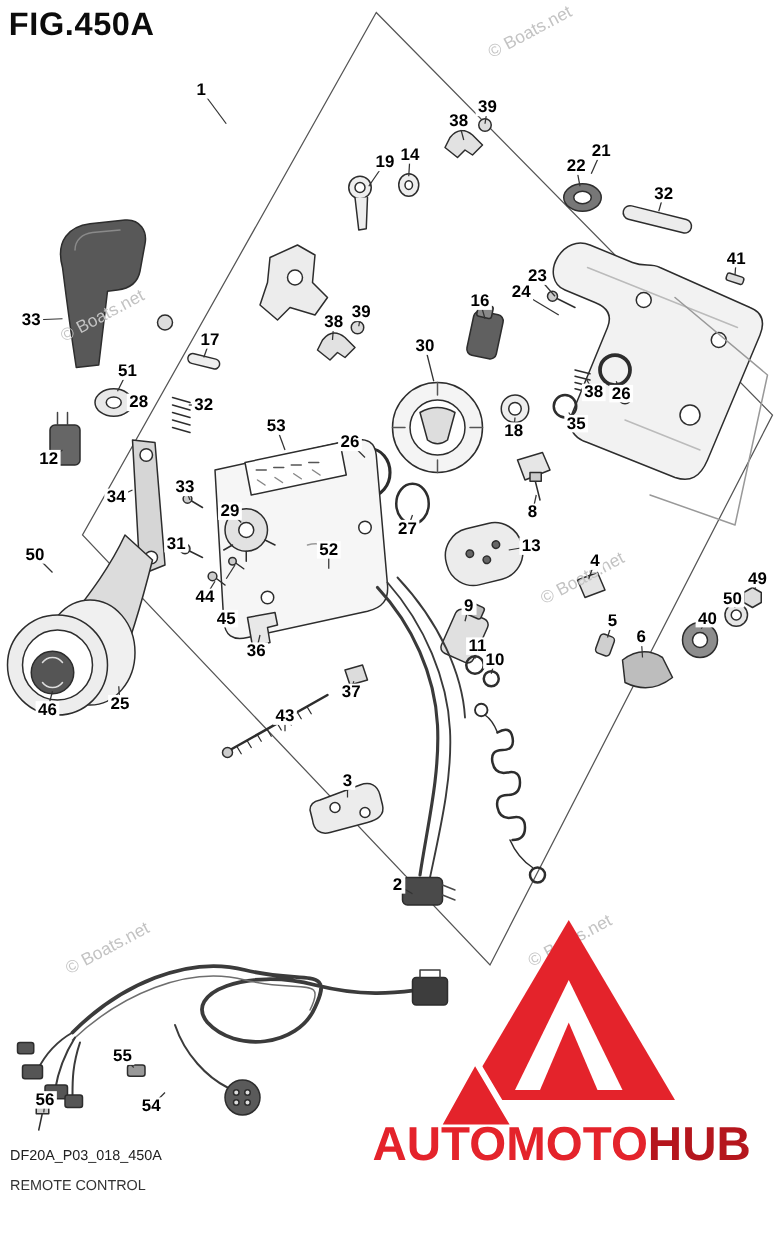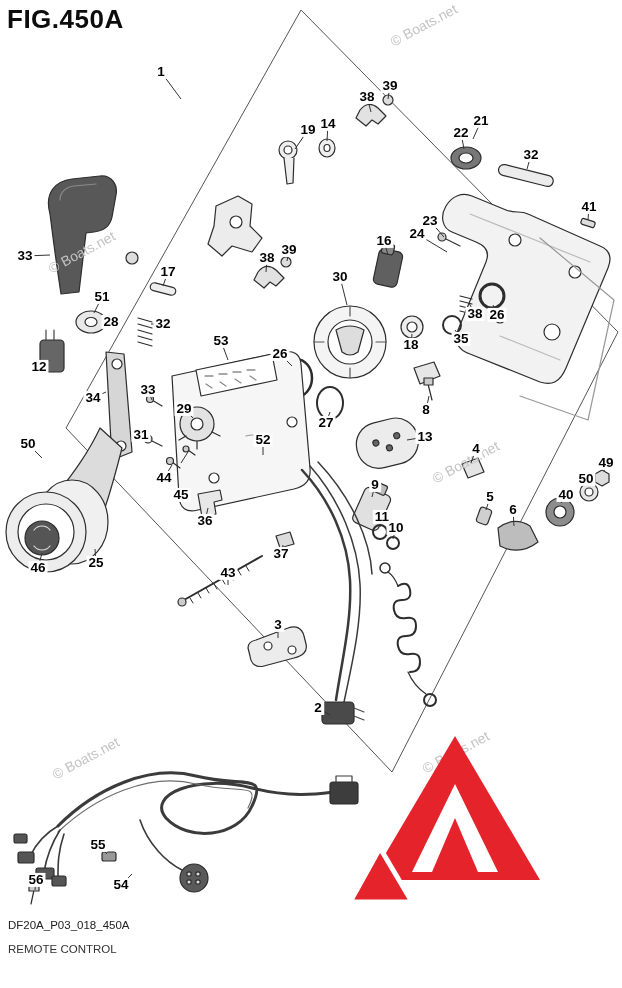--- a/index.html
+++ b/index.html
@@ -329,18 +329,21 @@
       <div class="part-label" style="left: 36px; top: 880px;">56</div>
     </div>
 
   <div class="brand">
     <svg class="brand-mark" width="200" height="180" viewBox="0 0 200 180">
       <path class="logo-red" d="M105,6 L190,150 L20,150 Z"></path>
       <path d="M105,54 L148,142 L62,142 Z" fill="#fff"></path>
       <path class="logo-red" d="M105,88 L128,142 L82,142 Z"></path>
       <path class="logo-red" d="M30,118 L62,172 L0,172 Z" stroke="#fff" stroke-width="5"></path>
     </svg>
+    <div class="brand-text">
+      <span class="brand-left">AUTOMOTO</span><span class="brand-right">HUB</span>
+    </div>
   </div>
 
   <div class="fig-code">DF20A_P03_018_450A</div>
   <div class="fig-caption">REMOTE CONTROL</div>
 
 </div>
 
 </body></html>

